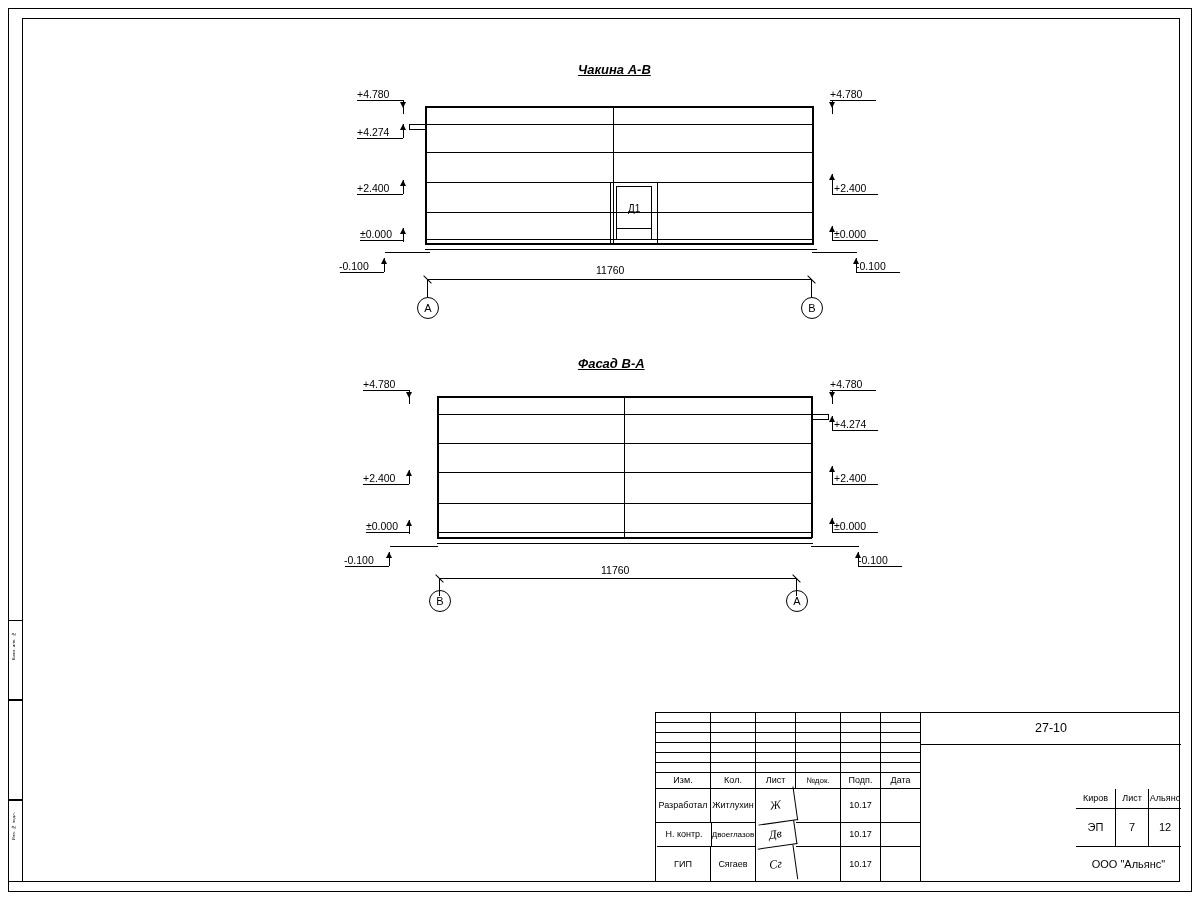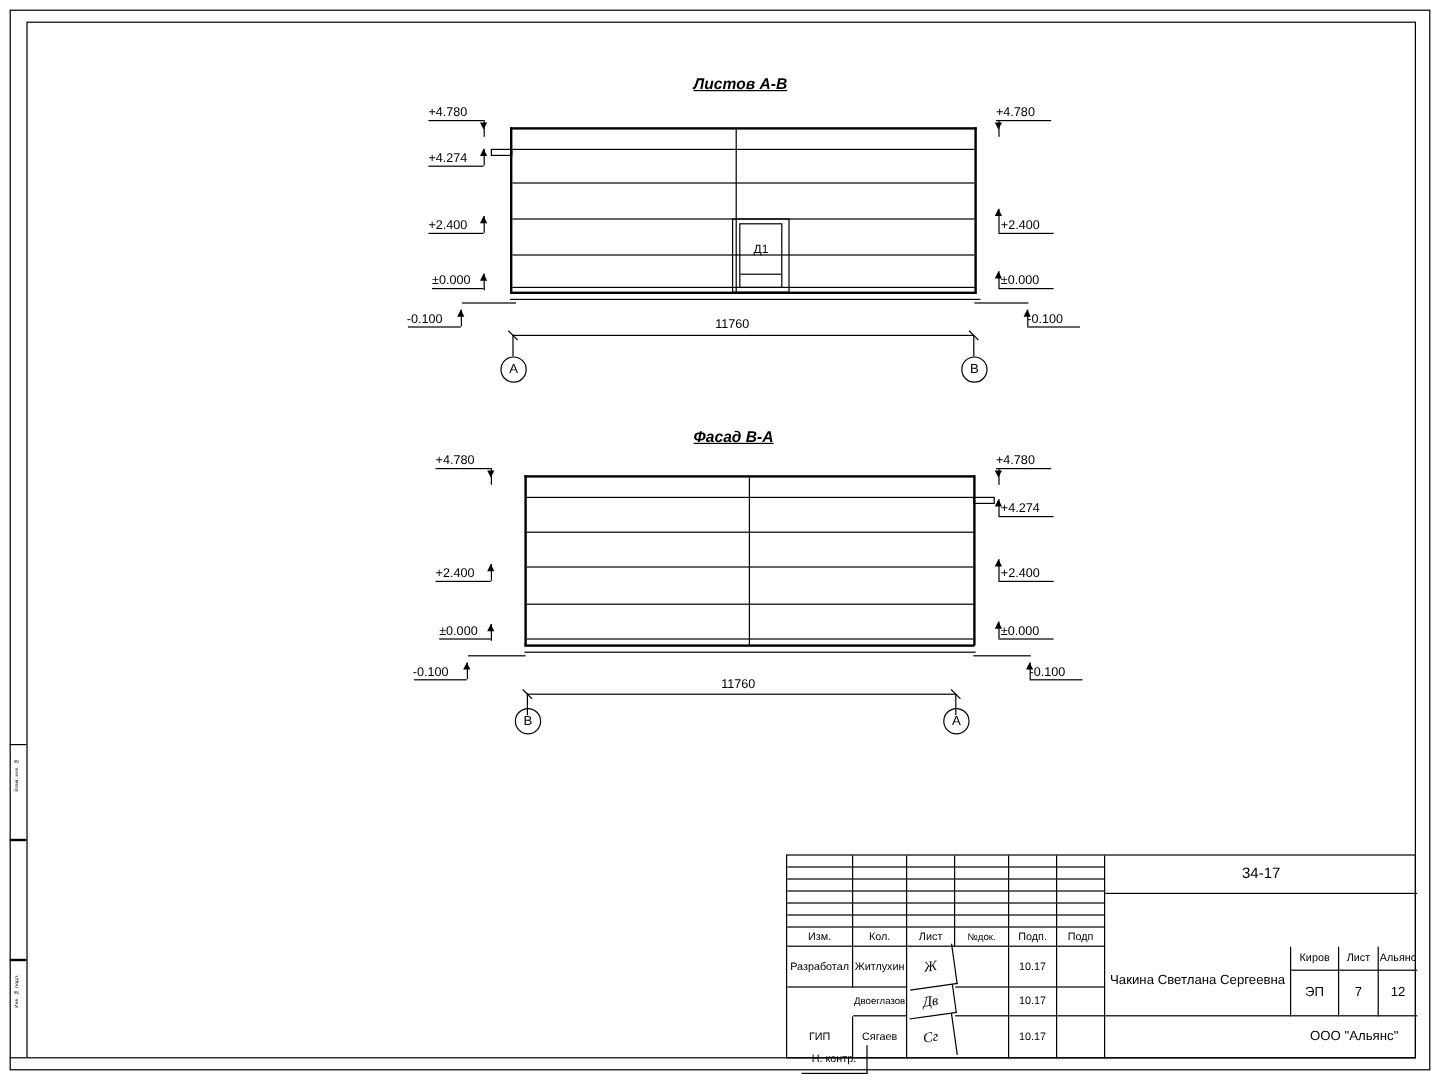--- a/index.html
+++ b/index.html
@@ -141,21 +141,21 @@
   <div class="frame-inner"></div>
 
   <div class="left-strip" style="top:620px; height:80px;"></div>
   <div class="left-strip" style="top:700px; height:100px;"></div>
   <div class="left-strip" style="top:800px; height:82px;"></div>
   <div class="vtext" style="left:11px; top:632px;">Взам. инв. №</div>
   <div class="vtext" style="left:11px; top:812px;">Инв. № подл.</div>
 
   <div>
 
-    <div class="title-el" style="left:578px; top:62px;">Листов А-В</div>
+    <div class="title-el" style="left:578px; top:62px;">Чакина А-В</div>
 
     <div class="ln hln" style="left:425px; top:106px; width:389px; height:2px;"></div>
     <div class="ln vln" style="left:425px; top:106px; height:138px; width:2px;"></div>
     <div class="ln vln" style="left:812px; top:106px; height:138px; width:2px;"></div>
     <div class="ln hln" style="left:425px; top:243px; width:389px; height:2px;"></div>
 
     <div class="ln hln" style="left:427px; top:124px; width:385px;"></div>
     <div class="ln hln" style="left:427px; top:152px; width:385px;"></div>
     <div class="ln hln" style="left:427px; top:182px; width:385px;"></div>
     <div class="ln hln" style="left:427px; top:212px; width:385px;"></div>
@@ -351,47 +351,46 @@
     <div class="cell" style="left:100px;top:50px; width:40px; height:10px;"></div>
     <div class="cell" style="left:140px;top:50px; width:45px; height:10px;"></div>
     <div class="cell" style="left:185px;top:50px; width:40px; height:10px;"></div>
     <div class="cell" style="left:225px;top:50px; width:40px; height:10px;"></div>
 
     <div class="cell tb-head" style="left:0;   top:60px; width:55px; height:16px;">Изм.</div>
     <div class="cell tb-head" style="left:55px; top:60px; width:45px; height:16px;">Кол.</div>
     <div class="cell tb-head" style="left:100px;top:60px; width:40px; height:16px;">Лист</div>
     <div class="cell tb-head" style="left:140px;top:60px; width:45px; height:16px; font-size:8px;">№док.</div>
     <div class="cell tb-head" style="left:185px;top:60px; width:40px; height:16px;">Подп.</div>
-    <div class="cell tb-head" style="left:225px;top:60px; width:40px; height:16px;">Подп</div>
+    <div class="cell tb-head" style="left:225px;top:60px; width:40px; height:16px;">Дата</div>
 
     <div class="cell tb-head" style="left:0;   top:76px; width:55px; height:34px;">Разработал</div>
     <div class="cell tb-head" style="left:55px; top:76px; width:45px; height:34px;">Житлухин</div>
     <div class="cell sig" style="left:100px;top:76px; width:40px; height:34px;">Ж</div>
     <div class="cell" style="left:140px;top:76px; width:45px; height:34px;"></div>
     <div class="cell tb-head" style="left:185px;top:76px; width:40px; height:34px;">10.17</div>
     <div class="cell" style="left:225px;top:76px; width:40px; height:34px;"></div>
 
-    <div class="cell tb-head" style="left:12px;   top:110px; width:55px; height:24px;margin-top:48px;">Н. контр.</div>
+    <div class="cell tb-head" style="left:1px;   top:110px; width:55px; height:24px;">Н. контр.</div>
     <div class="cell tb-head" style="left:55px; top:110px; width:45px; height:24px; font-size:8px;">Двоеглазов</div>
     <div class="cell sig" style="left:100px;top:110px; width:40px; height:24px;">Дв</div>
     <div class="cell" style="left:140px;top:110px; width:45px; height:24px;"></div>
     <div class="cell tb-head" style="left:185px;top:110px; width:40px; height:24px;">10.17</div>
     <div class="cell" style="left:225px;top:110px; width:40px; height:24px;"></div>
 
     <div class="cell tb-head noborder-b" style="left:0;   top:134px; width:55px; height:35px;">ГИП</div>
     <div class="cell tb-head noborder-b" style="left:55px; top:134px; width:45px; height:35px;">Сягаев</div>
     <div class="cell sig noborder-b" style="left:100px;top:134px; width:40px; height:35px;">Сг</div>
     <div class="cell noborder-b" style="left:140px;top:134px; width:45px; height:35px;"></div>
     <div class="cell tb-head noborder-b" style="left:185px;top:134px; width:40px; height:35px;">10.17</div>
     <div class="cell noborder-b" style="left:225px;top:134px; width:40px; height:35px;"></div>
 
-    <div class="cell tb-big" style="left:265px; top:0; width:260px; height:32px; border-right:none;">34-17</div>
-
-
-    <div class="cell tb-mid" style="left:265px; top:76px; width:155px; height:58px;">Чакина Светлана Сергеевна</div>
+    <div class="cell tb-big" style="left:265px; top:0; width:260px; height:32px; border-right:none;">27-10</div>
+
+
 
 
     <div class="cell tb-head" style="left:420px; top:76px; width:40px; height:20px;">Киров</div>
     <div class="cell tb-head" style="left:460px; top:76px; width:33px; height:20px;">Лист</div>
     <div class="cell tb-head" style="left:493px; top:76px; width:32px; height:20px; border-right:none;">Альянс</div>
 
     <div class="cell tb-mid" style="left:420px; top:96px; width:40px; height:38px;">ЭП</div>
     <div class="cell tb-mid" style="left:460px; top:96px; width:33px; height:38px;">7</div>
     <div class="cell tb-mid" style="left:493px; top:96px; width:32px; height:38px; border-right:none;">12</div>
 

